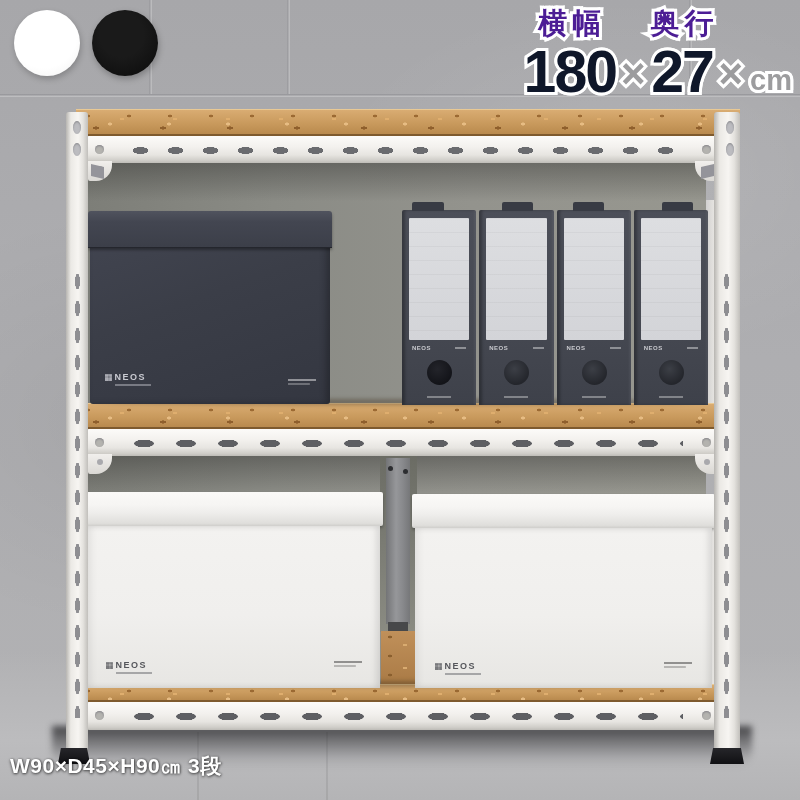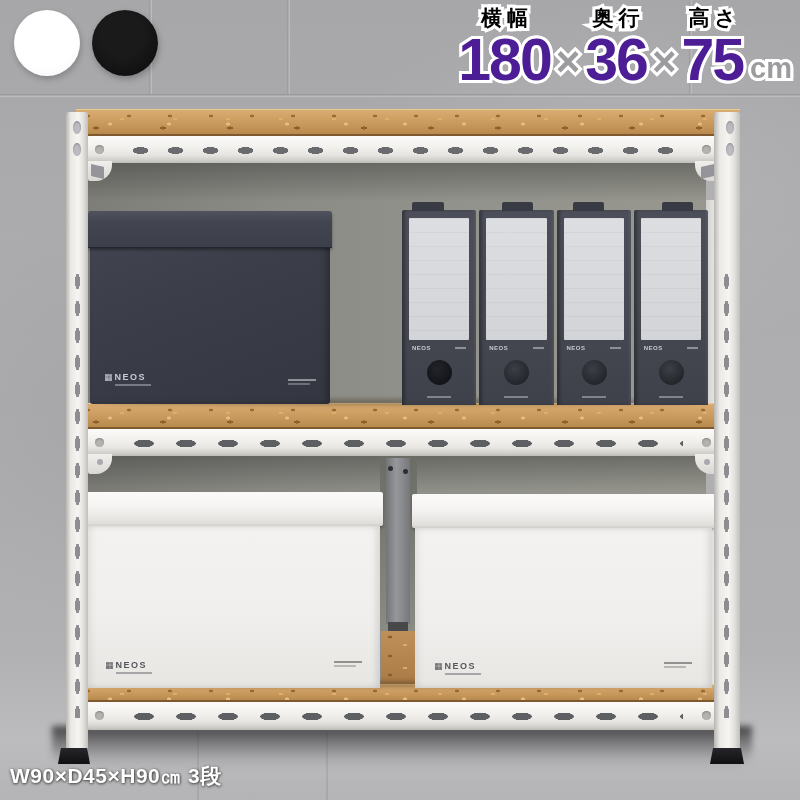--- a/index.html
+++ b/index.html
@@ -149,33 +149,33 @@
   .swatch.sw-white{left:14px;top:10px;background:radial-gradient(circle at 45% 38%,#ffffff 60%,#f0f0f0 100%);
     box-shadow:1px 3px 6px rgba(0,0,0,.22);}
   .swatch.sw-black{left:92px;top:10px;background:radial-gradient(circle at 45% 38%,#1a1a1a 40%,#0a0a0a 100%);
     box-shadow:1px 3px 6px rgba(0,0,0,.25);}
 
   
   .spec{top:4px;right:8px;display:flex;align-items:flex-end;gap:5px;font-weight:bold;}
   .ow{-webkit-text-stroke:6px #ffffff;paint-order:stroke fill;
       text-shadow:-2px -2px 0 #fff,2px -2px 0 #fff,-2px 2px 0 #fff,2px 2px 0 #fff,0 -3px 0 #fff,0 3px 0 #fff,-3px 0 0 #fff,3px 0 0 #fff;}
   .spec .grp{display:flex;flex-direction:column;align-items:center;}
-  .spec .lab{font-size:21px;color:#000000;letter-spacing:5px;margin-right:-5px;margin-bottom:1px;}
-  .spec .val{font-size:59px;line-height:.92;color:#4c1d95;letter-spacing:-2px;}
+  .spec .lab{font-size:29px;color:#4c1d95;letter-spacing:5px;margin-right:-5px;margin-bottom:1px;}
+  .spec .val{font-size:59px;line-height:.92;color:#0f172a;letter-spacing:-2px;}
   .spec .x{font-size:42px;color:#9c9c9e;margin-bottom:4px;line-height:1;}
   .spec .unit{font-size:29px;color:#9c9c9e;margin:0 0 4px 2px;line-height:1;}
   .spec .cnt-row{display:flex;align-items:flex-end;}
   .spec .cnt{font-size:57px;line-height:.92;color:#3d3d3f;}
   .spec .tan{font-size:35px;color:#9c9c9e;margin:0 0 3px 2px;line-height:1;}
 
   
   .caption{left:10px;top:750px;color:#ffffff;font-weight:bold;
     text-shadow:0 1px 3px rgba(0,0,0,.6),1px 0 2px rgba(0,0,0,.4);}
   .caption .c1{font-size:16px;letter-spacing:2px;}
-  .caption .c2{font-size:21px;letter-spacing:.5px;margin-top:12px;}
+  .caption .c2{font-size:21px;letter-spacing:.5px;margin-top:2px;}
 </style>
 </head>
 <body>
 
 <div class="scene">
 
   <div class="abs wall"></div>
   <div class="abs joint-h"></div>
   <div class="abs joint-v" style="left:149px"></div>
   <div class="abs joint-v" style="left:287px"></div>
@@ -316,27 +316,23 @@
   <div class="abs swatch sw-black"></div>
 
   <div class="abs spec">
     <div class="grp">
       <span class="lab ow">横幅</span>
       <span class="val ow">180</span>
     </div>
     <span class="x ow">×</span>
     <div class="grp">
       <span class="lab ow">奥行</span>
-      <span class="val ow">36</span>
+      <span class="val ow">27</span>
     </div>
     <span class="x ow">×</span>
-    <div class="grp">
-      <span class="lab ow">高さ</span>
-      <span class="val ow">75</span>
-    </div>
     <span class="unit ow">cm</span>
   </div>
 
   <div class="abs caption">
     <div class="c2">W90×D45×H90㎝ 3段</div>
   </div>
 
 </div>
 
 </body></html>

